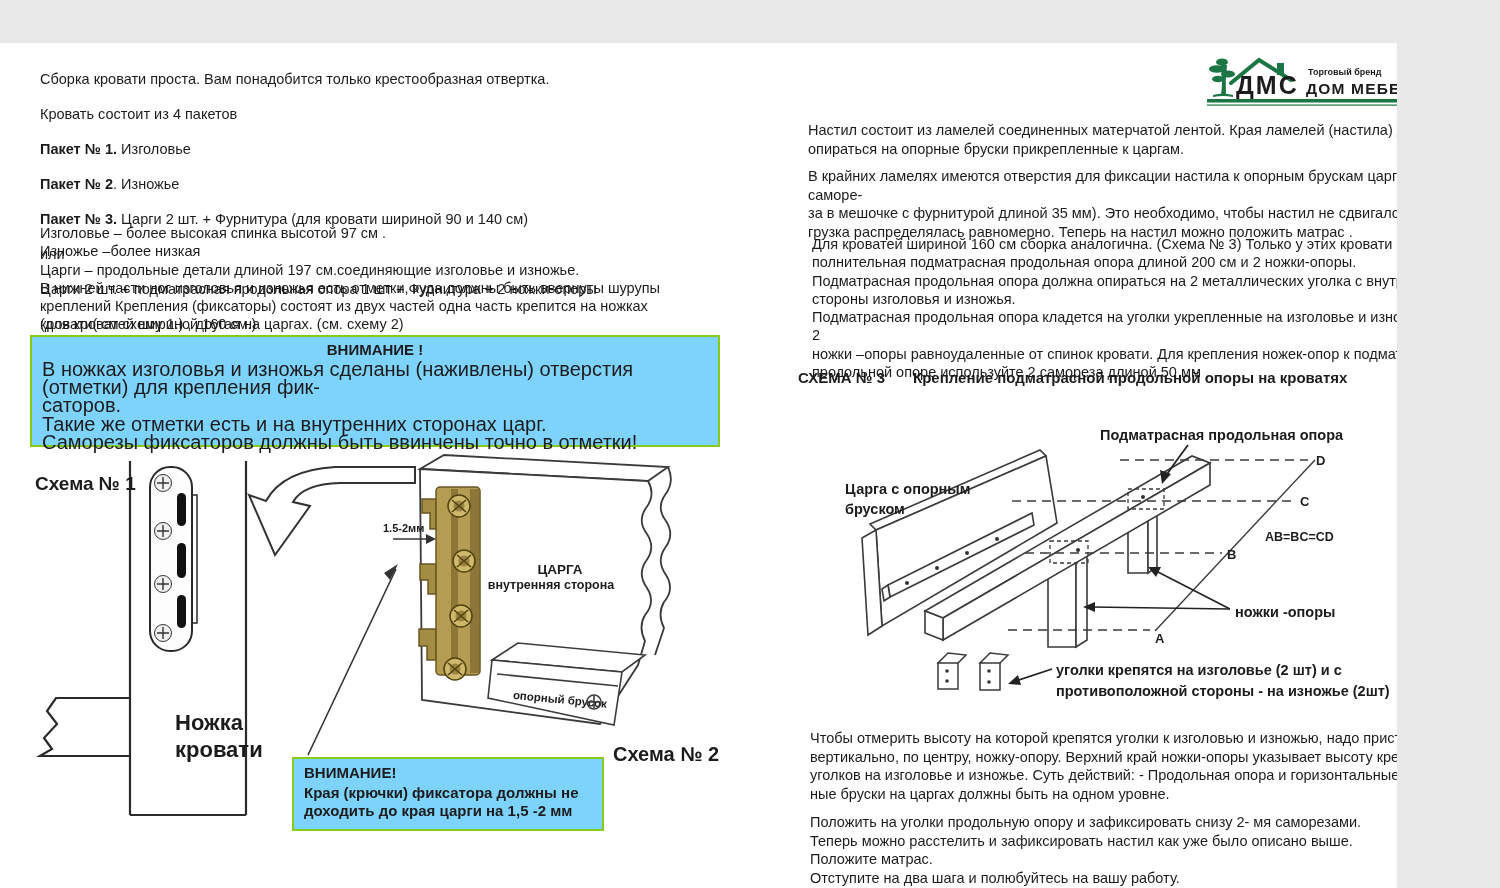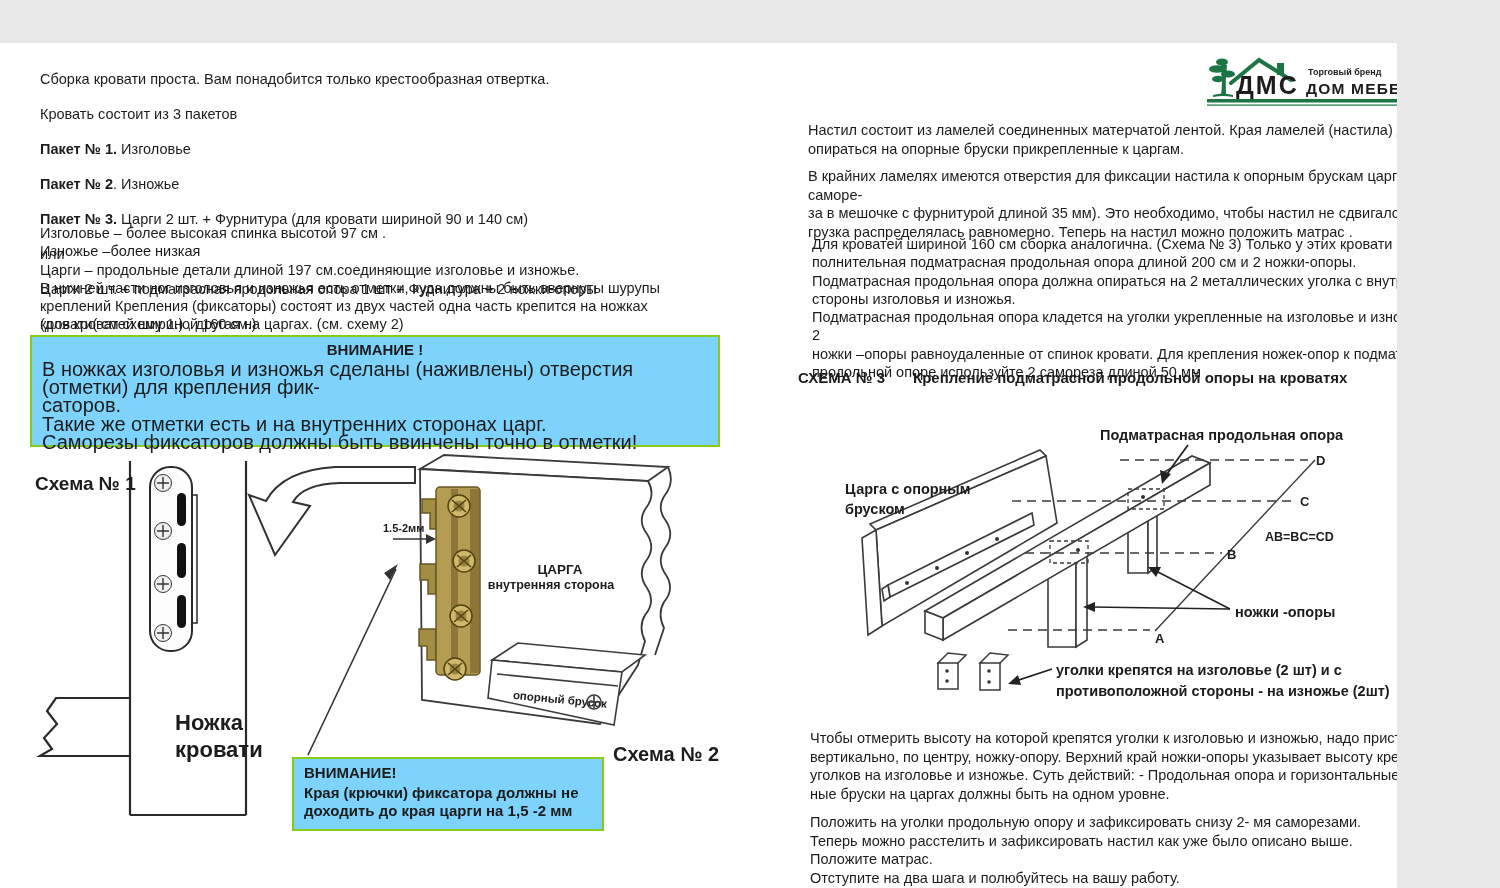--- a/index.html
+++ b/index.html
@@ -17,21 +17,21 @@
   svg text{font-family:"Liberation Sans",sans-serif;fill:#1c1c1c;}
   .logo{position:absolute;left:1205px;top:6px;width:264px;height:58px;}
 </style>
 </head>
 <body>
 
 <div class="page">
 
   <div class="tb" style="left:40px;top:10px;width:670px;">
     <div class="line">Сборка кровати проста. Вам понадобится только крестообразная отвертка.</div>
-    <div class="line">Кровать состоит из 3 пакетов</div>
+    <div class="line">Кровать состоит из 4 пакетов</div>
     <div class="line"><b>Пакет № 1.</b><span> Изголовье</span></div>
     <div class="line"><b>Пакет № 2</b><span>. Изножье</span></div>
     <div class="line"><b>Пакет № 3.</b><span> Царги 2 шт. + Фурнитура   (для кровати шириной 90 и 140 см)</span></div>
     <div class="line">или</div>
     <div class="line">Царги 2 шт. + подматрасная продольная опора 1 шт  + Фурнитура + 2 ножки-опоры</div>
     <div class="line">(для кроватей шириной 160 см.)</div>
     <div class="line"><b>Пакет № 4</b><span> Настил (90,140  или 160 см)</span></div>
   </div>
 
   <div class="tb" style="left:40px;top:181px;width:690px;line-height:18.3px;">Изголовье – более высокая спинка высотой 97 см .

